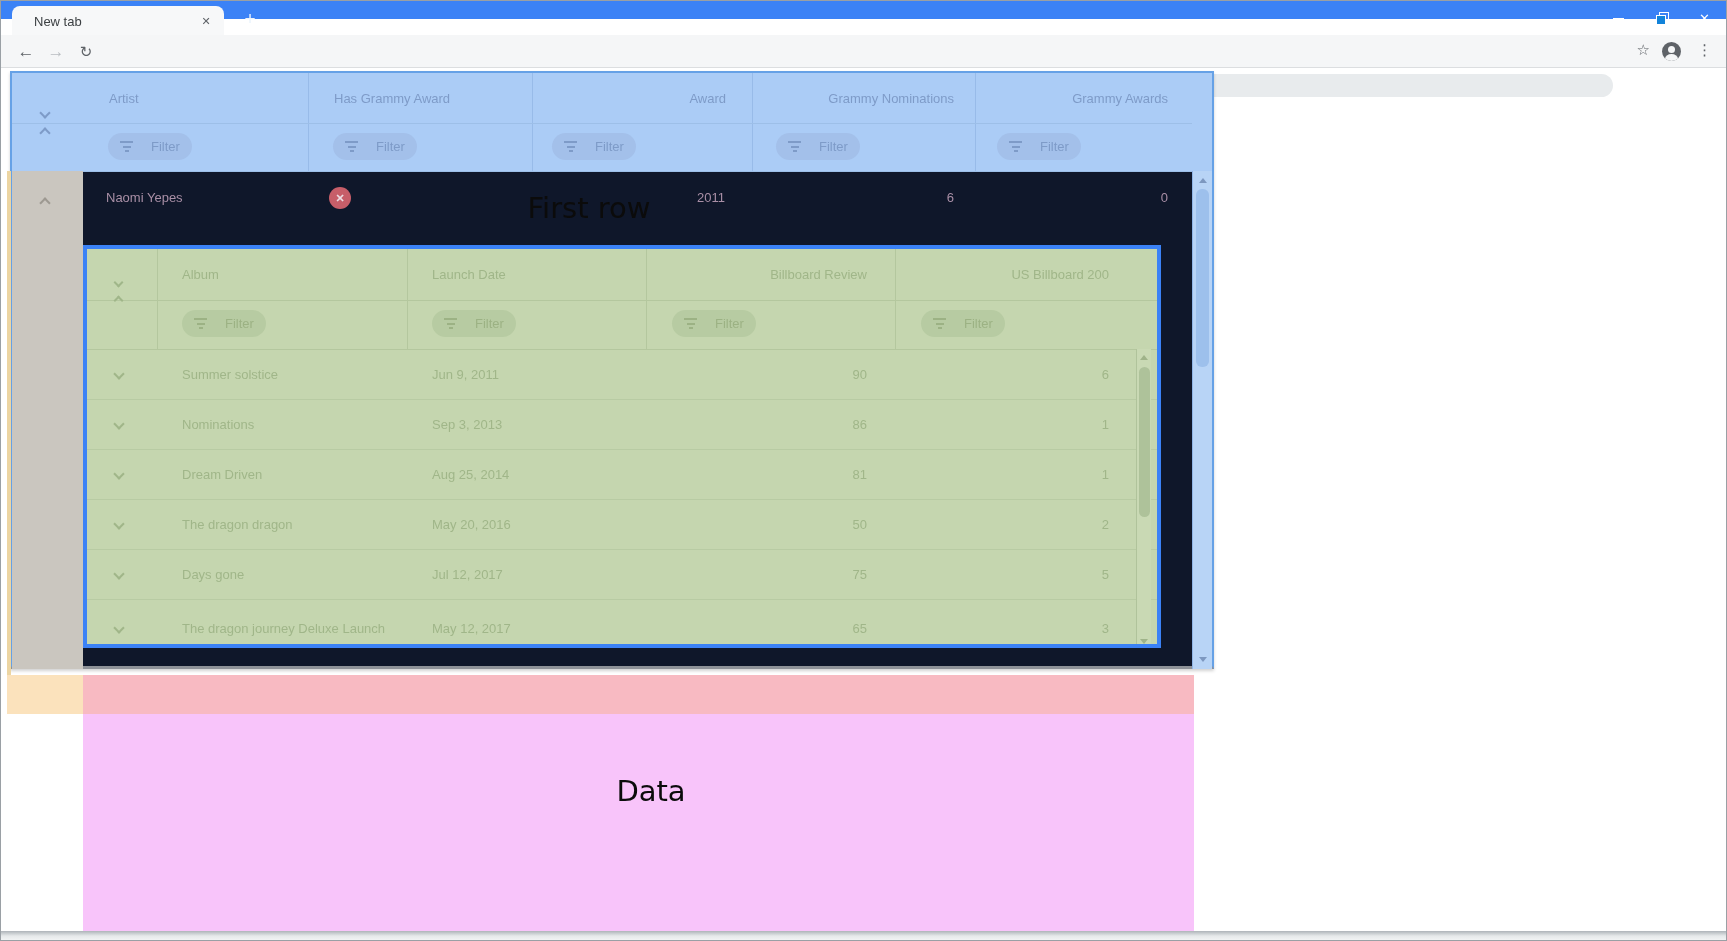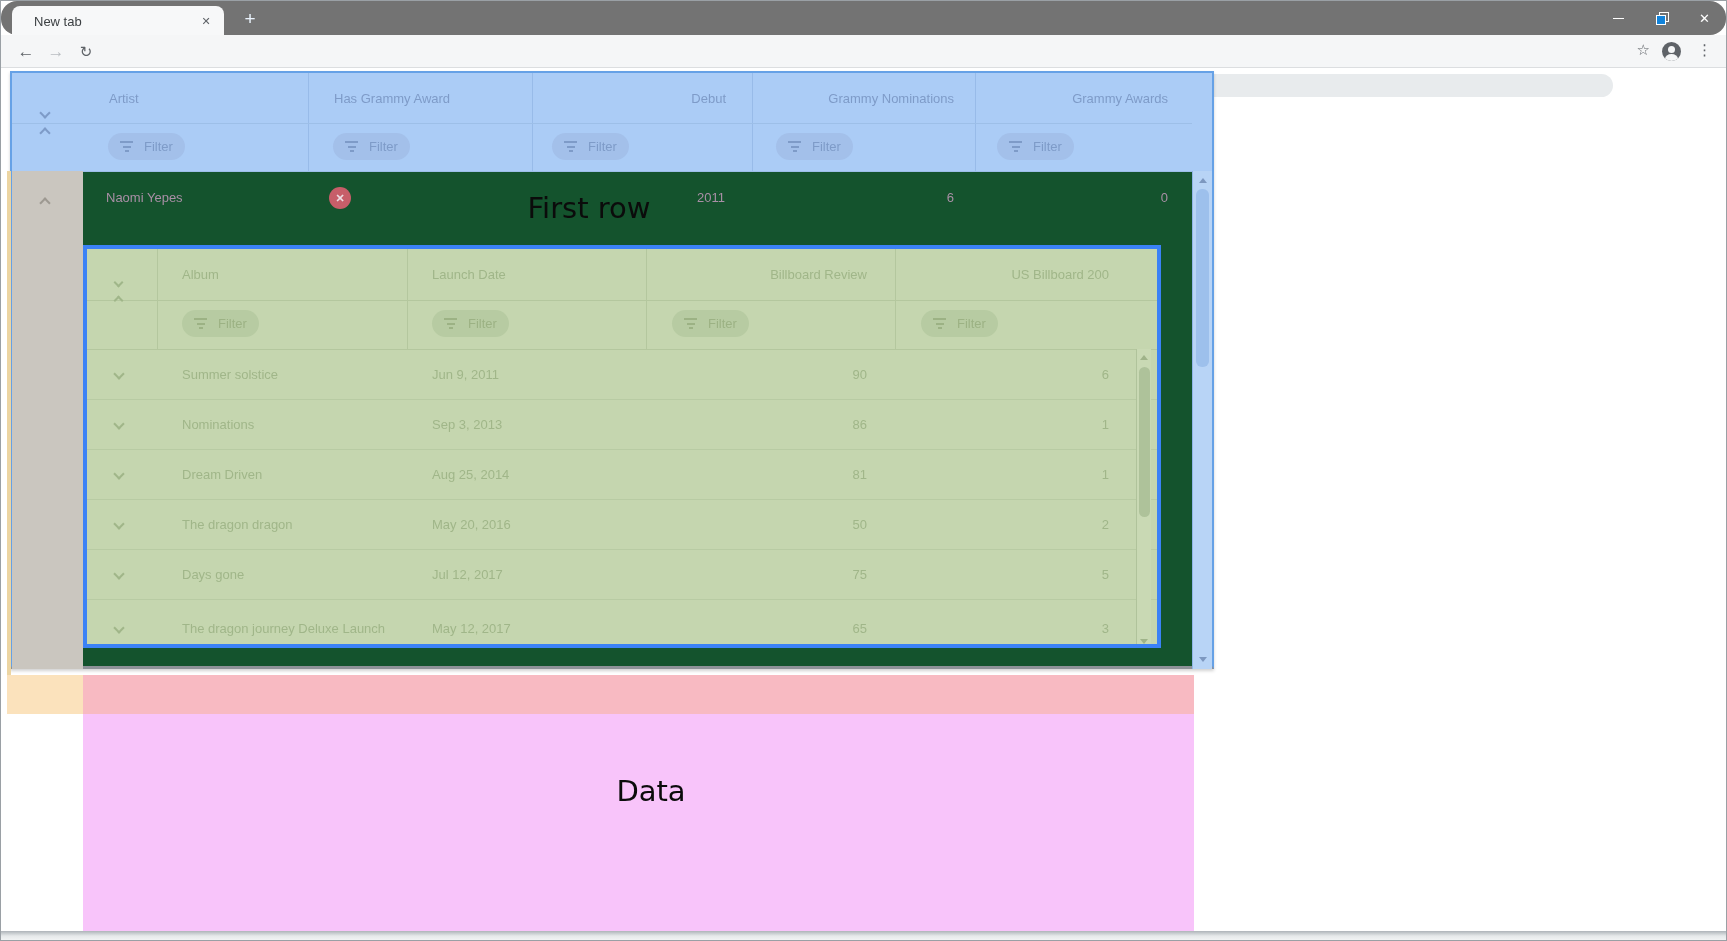--- a/index.html
+++ b/index.html
@@ -1,20 +1,20 @@
 <!DOCTYPE html>
 <html><head>
 <meta charset="utf-8">
 <style>
   html,body{margin:0;padding:0;background:#e8e8e8;}
   *{box-sizing:border-box;}
   .window{position:relative;width:1727px;height:941px;background:#fff;border:1px solid #9aa0a5;overflow:hidden;
           font-family:"Liberation Sans",sans-serif;}
   
-  .titlebar{position:absolute;left:0;top:0;width:100%;height:34px;background:#737373;border-radius:16px;}
+  .titlebar{position:absolute;left:0;top:0;width:100%;height:18px;background:#3b82f6;}
   .tab{position:absolute;left:11px;top:5px;width:212px;height:29px;background:#f7f8f9;border-radius:8px 8px 0 0;}
   .tab-title{position:absolute;left:22px;top:8px;font-size:13px;color:#3c4043;}
   .tab-close{position:absolute;right:10px;top:7px;width:16px;height:16px;color:#5f6368;font-size:11px;
              display:flex;align-items:center;justify-content:center;}
   .newtab-btn{position:absolute;left:237px;top:6px;width:24px;height:24px;color:#eaf3fd;font-size:19px;
               display:flex;align-items:center;justify-content:center;}
   .winctl{position:absolute;top:0;height:34px;width:43px;display:flex;align-items:center;justify-content:center;color:#fff;}
   .wc-min{right:86px;}
   .wc-restore{right:43px;}
   .wc-close{right:0;font-size:13px;}
@@ -28,27 +28,27 @@
   .nav-back{left:12px;}
   .nav-fwd{left:42px;color:#b9bdc1;}
   .nav-reload{left:72px;font-size:15px;}
   .addressbar{position:absolute;left:100px;top:39px;width:1512px;height:23px;border-radius:12px;background:#e8ebed;}
   .star{position:absolute;right:76px;top:6px;font-size:15px;color:#5f6368;}
   .profile{position:absolute;right:45px;top:7px;width:19px;height:19px;border-radius:50%;background:#5f6368;overflow:hidden;}
   .profile::before{content:"";position:absolute;left:6px;top:4px;width:7px;height:7px;border-radius:50%;background:#f5f6f7;}
   .profile::after{content:"";position:absolute;left:3px;top:12px;width:13px;height:10px;border-radius:50%;background:#f5f6f7;}
   .menu-dots{position:absolute;right:14px;top:6px;font-size:15px;color:#5f6368;letter-spacing:0;}
   
-  .root-grid{position:absolute;left:9px;top:70px;width:1204px;height:598px;background:#14532d;
+  .root-grid{position:absolute;left:9px;top:70px;width:1204px;height:598px;background:#0f172a;
              border:2px solid #66a1e6;border-bottom:3px solid #8e9298;box-shadow:0 2px 3px rgba(0,0,0,.18);}
   .rg-header{position:absolute;left:0;top:0;width:1200px;height:98px;background:#abccf6;}
   .rg-colsep{position:absolute;top:0;width:1px;height:98px;background:#98bbe9;}
   .rg-hline{position:absolute;left:0;width:1180px;height:1px;background:#9dbfe8;}
   .hlabel{position:absolute;font-size:13px;color:#7e9bc8;white-space:nowrap;}
-  .pill{position:absolute;height:27px;border-radius:14px;display:flex;align-items:center;gap:11px;padding:0 12px;
+  .pill{position:absolute;height:27px;border-radius:14px;display:flex;align-items:center;gap:18px;padding:0 12px;
         font-size:13px;}
   .rg-pill{background:#a3c0ea;color:#7e9bc8;}
   .ficon{display:inline-block;width:13px;height:11px;background:
      linear-gradient(currentColor,currentColor) top center/13px 2px no-repeat,
      linear-gradient(currentColor,currentColor) center center/8px 2px no-repeat,
      linear-gradient(currentColor,currentColor) bottom center/4px 2px no-repeat;}
   .chev{display:inline-block;width:8px;height:8px;border-right:2px solid currentColor;border-bottom:2px solid currentColor;}
   .chev-down{transform:rotate(45deg);}
   .chev-up{transform:rotate(-135deg);}
   .rg-expandcol{position:absolute;left:0;top:98px;width:71px;height:498px;background:#cac6bf;color:#9d9991;}
@@ -122,21 +122,21 @@
       <div class="rg-colsep" style="left:740px"></div>
       <div class="rg-colsep" style="left:963px"></div>
       <div class="rg-hline" style="top:50px"></div>
       <div class="rg-hline" style="top:98px"></div>
 
       <span class="chev chev-down" style="position:absolute;left:29px;top:36px;color:#7e9bc8"></span>
       <span class="chev chev-up" style="position:absolute;left:29px;top:56px;color:#7e9bc8"></span>
 
       <span class="hlabel" style="left:97px;top:18px">Artist</span>
       <span class="hlabel" style="left:322px;top:18px">Has Grammy Award</span>
-      <span class="hlabel" style="right:486px;top:18px">Debut</span>
+      <span class="hlabel" style="right:486px;top:18px">Award</span>
       <span class="hlabel" style="right:258px;top:18px">Grammy Nominations</span>
       <span class="hlabel" style="right:44px;top:18px">Grammy Awards</span>
 
       <div class="pill rg-pill" style="left:96px;top:60px">
         <span class="ficon"></span>
         <span>Filter</span>
       </div>
       <div class="pill rg-pill" style="left:321px;top:60px">
         <span class="ficon"></span>
         <span>Filter</span>

